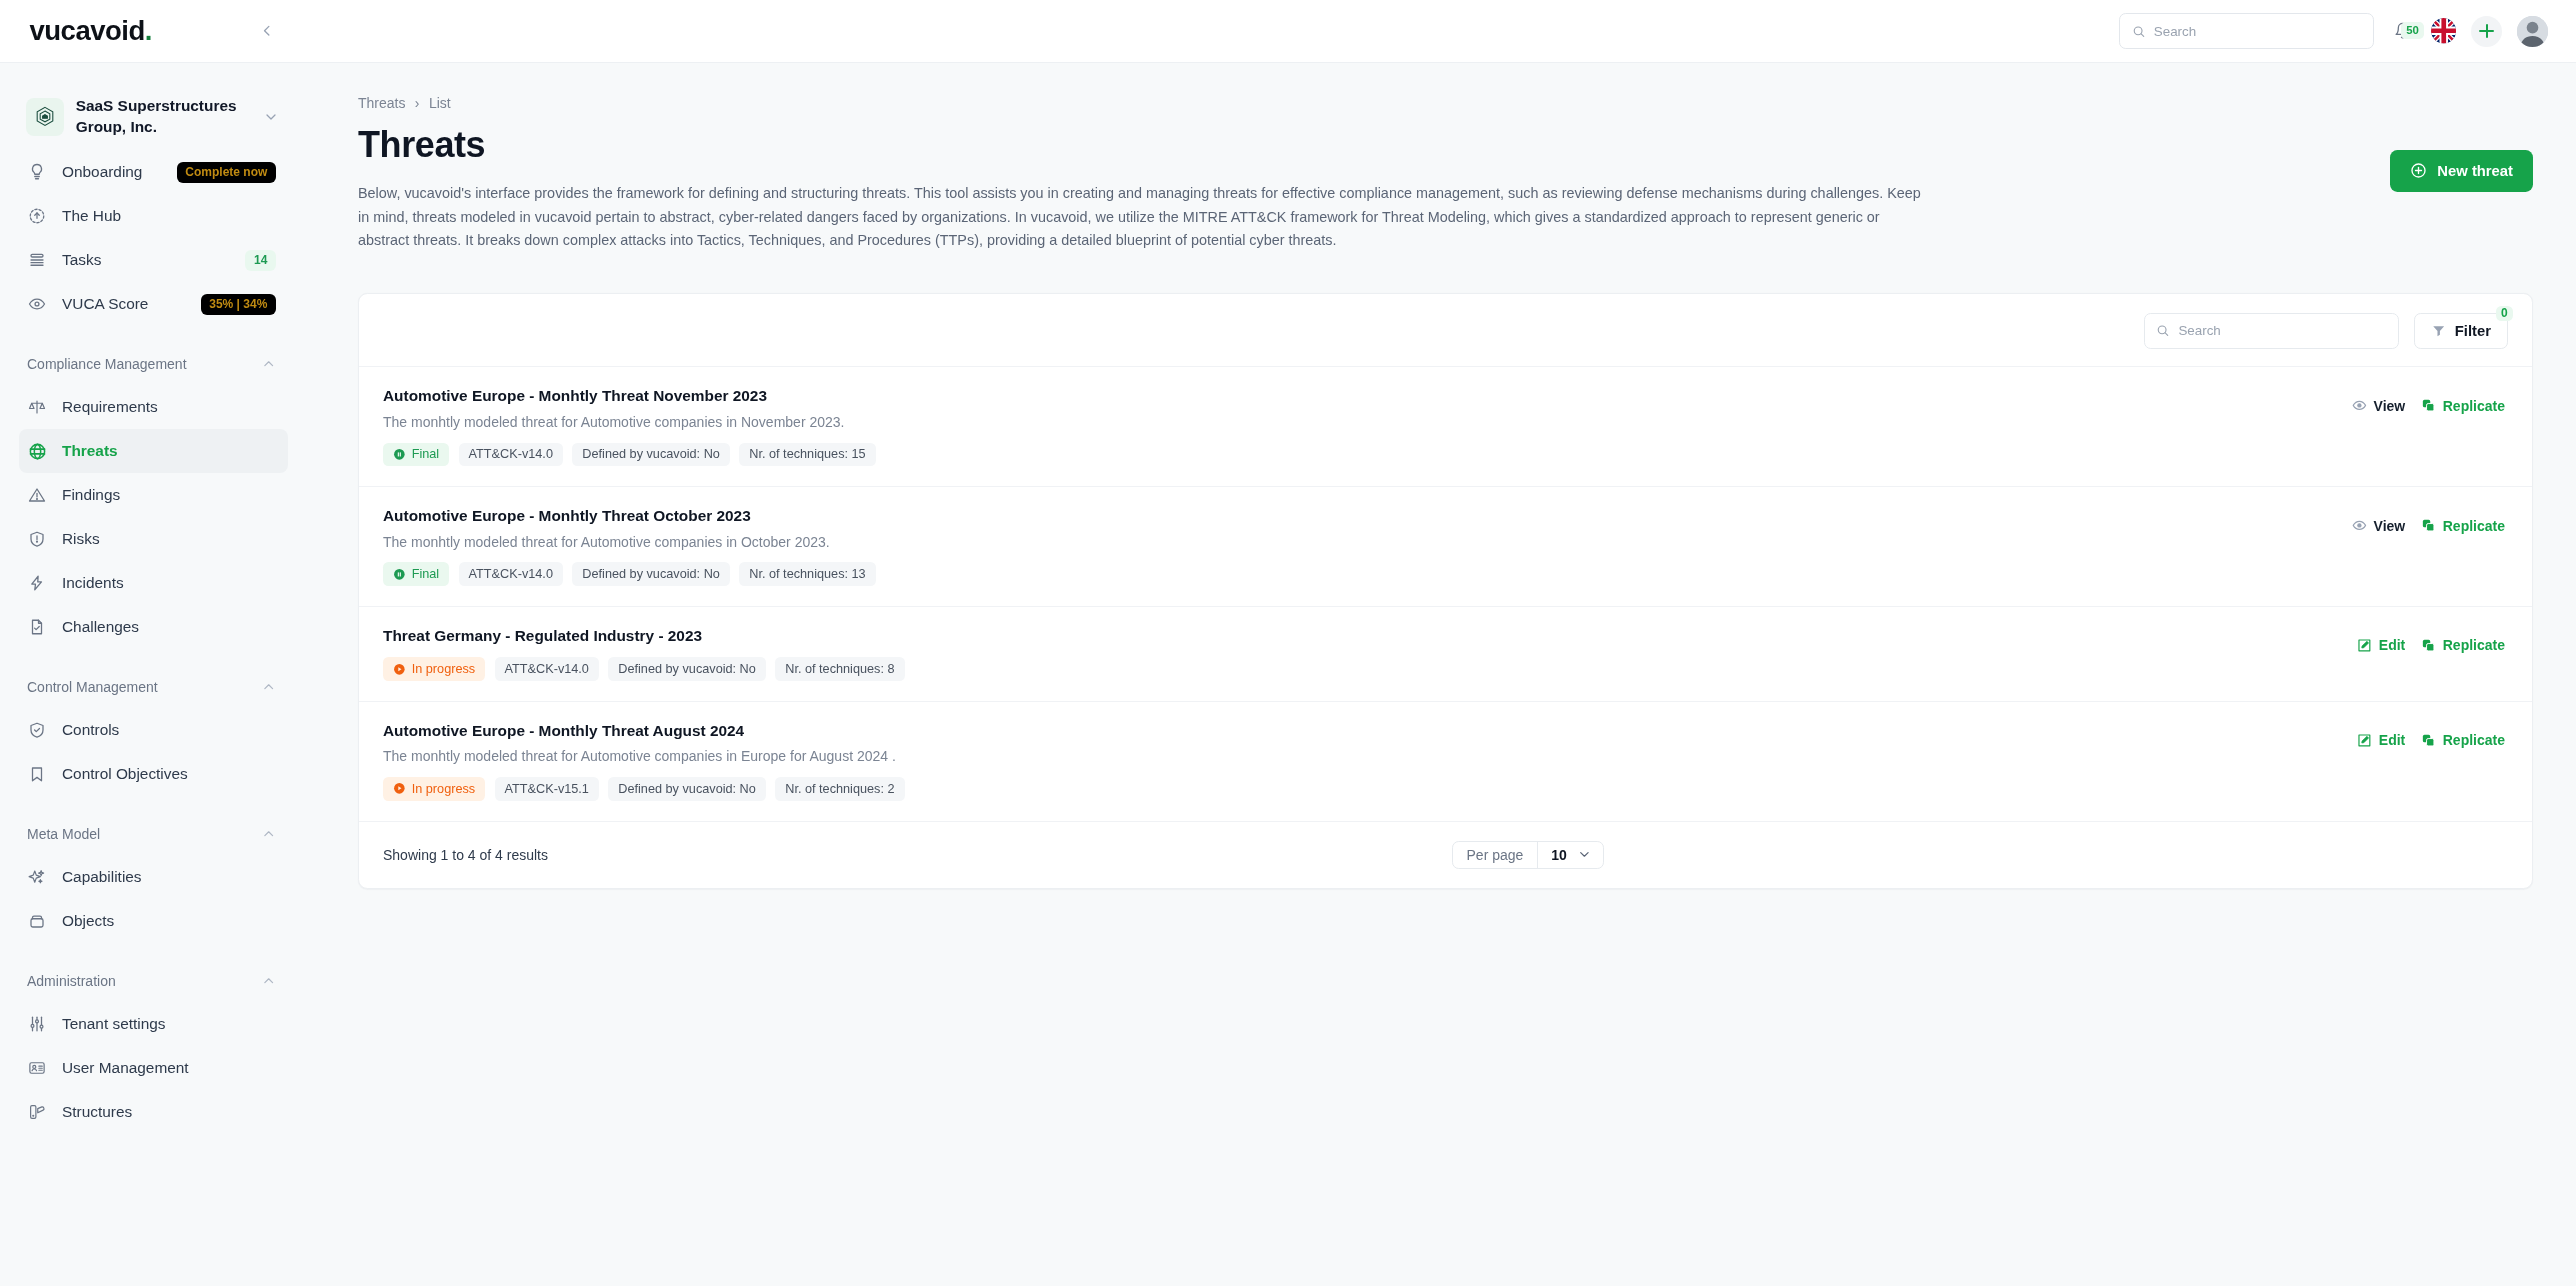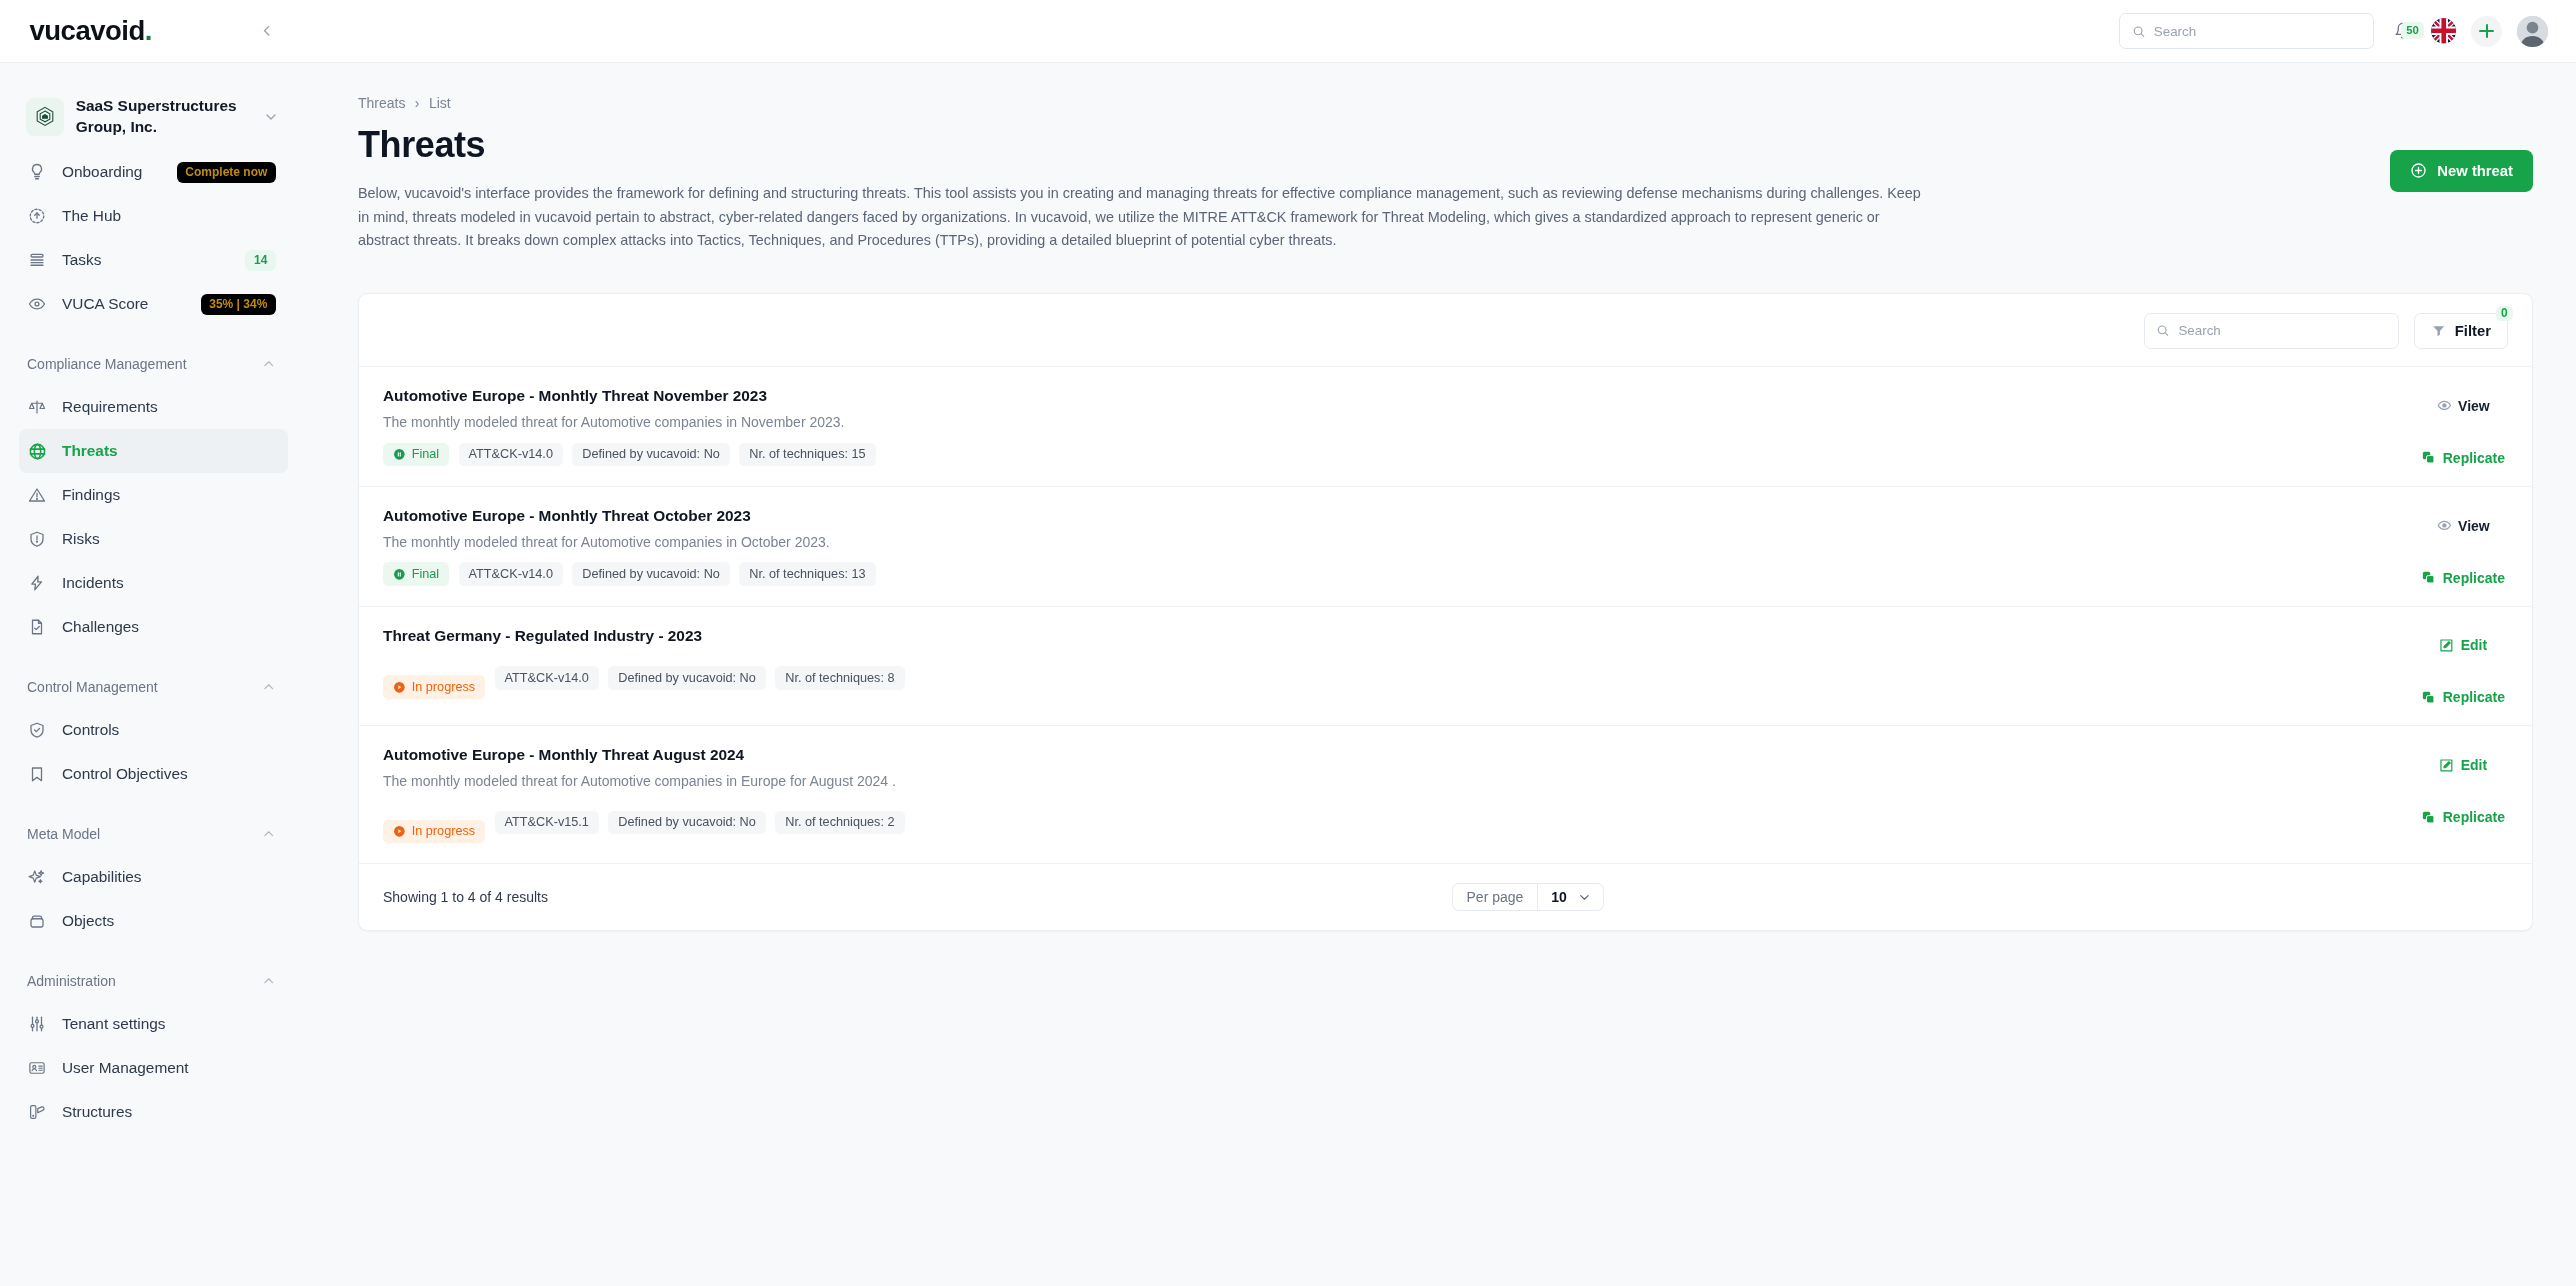--- a/index.html
+++ b/index.html
@@ -179,22 +179,22 @@
   .row-desc { margin-top: 8.7px; font-size: 14px; color: #7b8493; }
   .tags { display: flex; align-items: center; gap: 9.4px; margin-top: 12.7px; flex-wrap: wrap; }
   .tag {
     font-size: 12.7px; color: #49525f; background: #f4f6f8;
     border-radius: 5.4px; padding: 4.7px 10px; white-space: nowrap;
   }
   .tag.status {
     display: flex; align-items: center; gap: 6px; font-weight: 500;
   }
   .tag.status.final { background: #eaf8ef; color: #1d9a52; }
-  .tag.status.progress { background: #fff1e4; color: #f0600f; margin-top: 18px; }
-  .row-actions { display: flex; align-items: center; gap: 36px; padding-top: 10.7px; margin-left: 27px; flex-direction: column; }
+  .tag.status.progress { background: #fff1e4; color: #f0600f; }
+  .row-actions { display: flex; align-items: center; gap: 16px; padding-top: 10.7px; margin-left: 27px; }
   .act { display: flex; align-items: center; gap: 6.7px; font-size: 14px; font-weight: 700; cursor: pointer; white-space: nowrap; }
   .act.view { color: #16202e; }
   .act.green { color: #16a34a; }
 
   .card-foot {
     display: flex; align-items: center;
     padding: 19px 24px; border-top: 0.7px solid #f0f2f5;
   }
   .foot-text { font-size: 14px; color: #2e3a4b; }
   .perpage-group {

